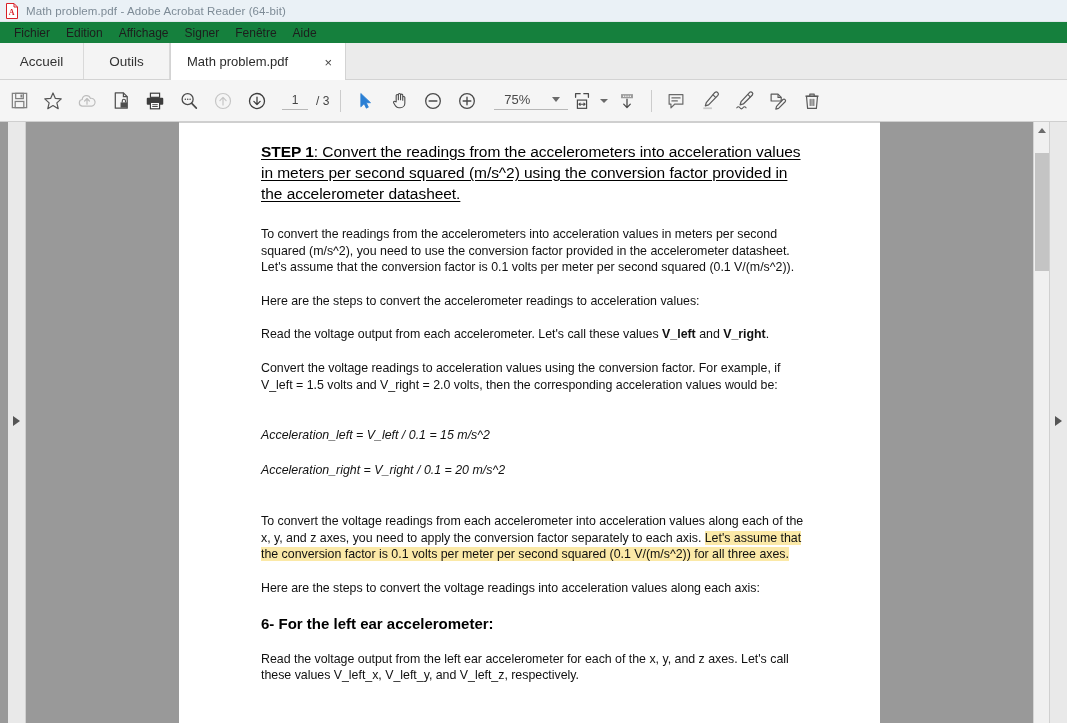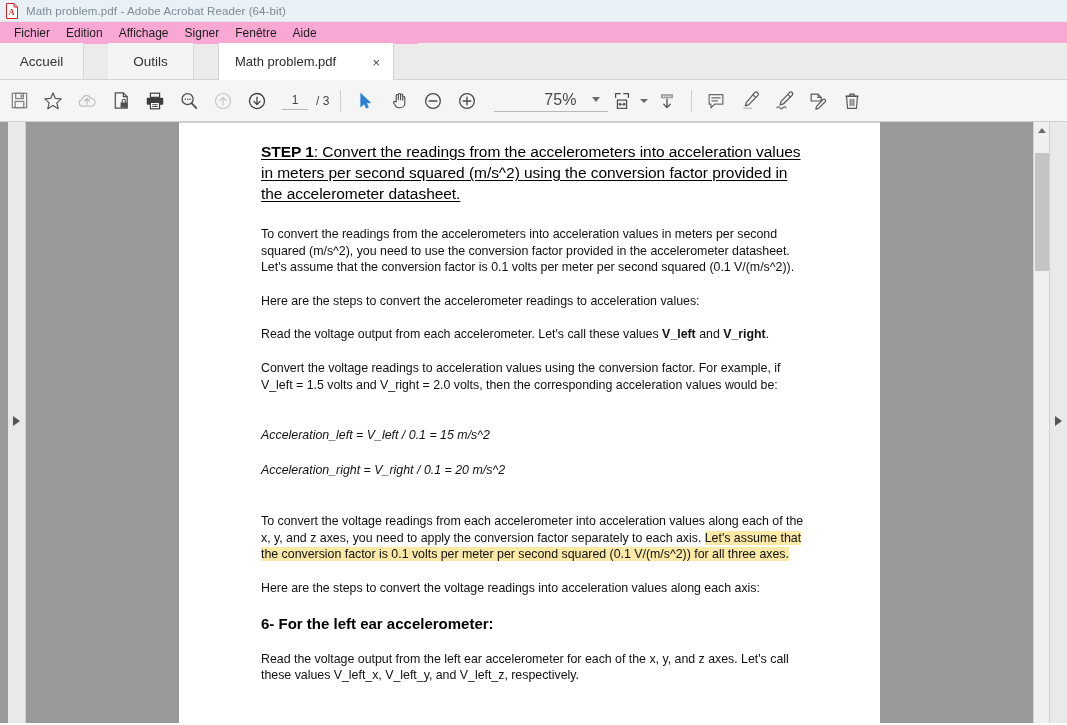--- a/index.html
+++ b/index.html
@@ -38,21 +38,21 @@
   .titlebar .title-text {
     font-size: 11.5px;
     color: #7d8b96;
     white-space: nowrap;
     letter-spacing: 0.1px;
   }
 
   
   .menubar {
     height: 22px;
-    background: #f9a8d4;
+    background: #15803d;
     display: flex;
     align-items: center;
     padding-left: 6px;
     user-select: none;
   }
   .menubar .menu-item {
     font-size: 12px;
     color: #1d1d1d;
     padding: 2px 8px;
     cursor: default;
@@ -60,21 +60,20 @@
   }
 
   
   .tabbar {
     height: 36px;
     background: #ebebeb;
     display: flex;
     align-items: flex-end;
     border-bottom: 1px solid #d3d3d3;
     user-select: none;
-    gap: 24px;
   }
   .tabbar .tab {
     height: 36px;
     display: flex;
     align-items: center;
     justify-content: center;
     font-size: 13.5px;
     color: #333;
     cursor: default;
     padding: 0 14px;
@@ -161,24 +160,23 @@
   .zoomwrap {
     display: flex; align-items: center;
     margin-left: 10px;
     border-bottom: 1px solid #b8b8b8;
     padding: 1px 2px 2px 2px;
     flex: 0 0 auto;
     min-width: 74px;
     justify-content: space-between;
   }
   .zoomwrap .zoomval {
-    font-size: 16px; color: #4a4a4a;
+    font-size: 13px; color: #4a4a4a;
     padding: 0 6px 0 8px;
     white-space: nowrap;
-    margin-left: 40px;
   }
   .zoomwrap .caret {
     width: 0; height: 0;
     border-left: 4.5px solid transparent;
     border-right: 4.5px solid transparent;
     border-top: 5px solid #6a6a6a;
     margin: 0 6px 0 10px;
   }
   .caret-small {
     width: 0; height: 0;

